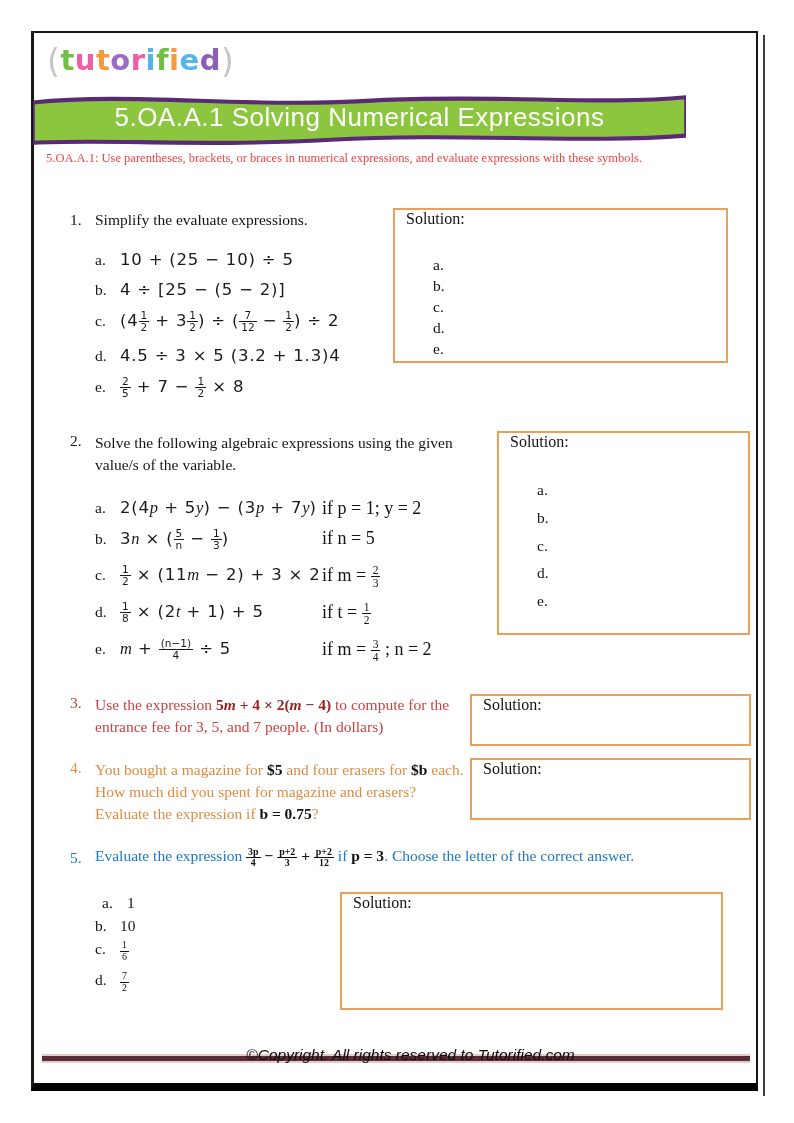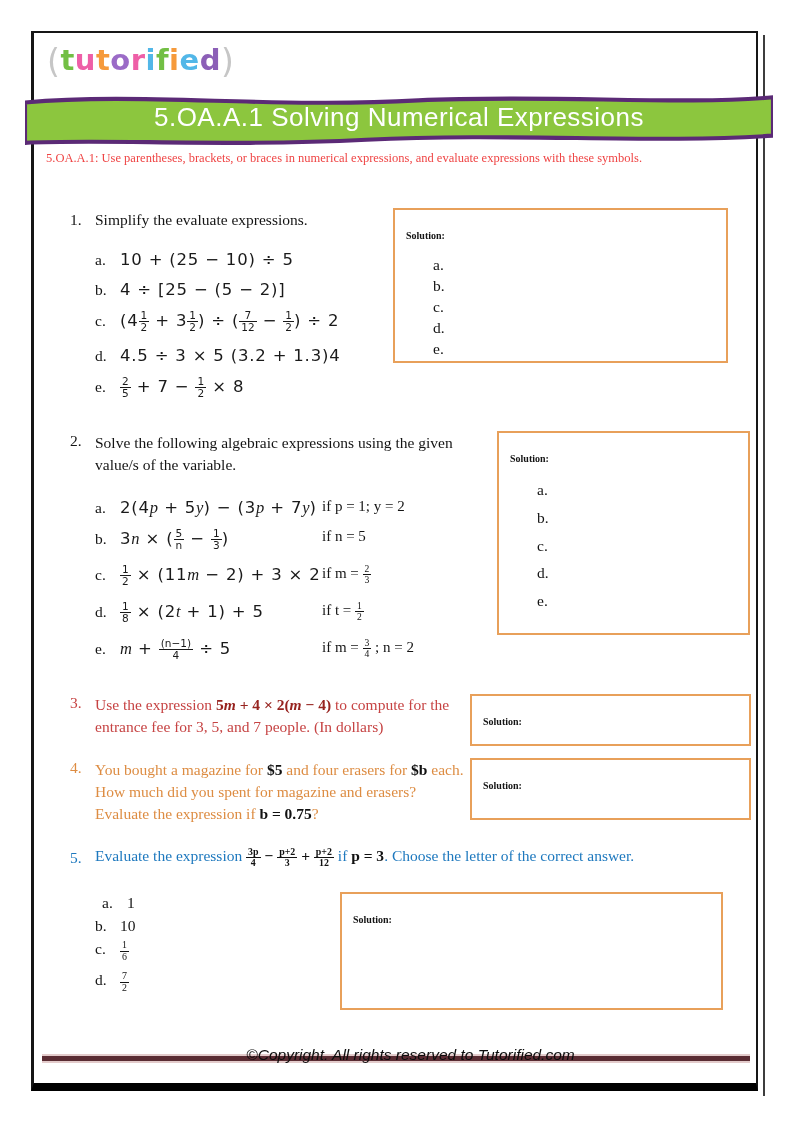--- a/index.html
+++ b/index.html
@@ -11,44 +11,44 @@
   .paper { position:absolute; left:31px; top:31px; width:727px; height:1060px;
            border:2px solid #161616; border-left-width:3px; border-bottom:8px solid #000; background:transparent; }
   .paper::after { content:""; position:absolute; top:2px; right:-9px; width:2px; height:101%; background:#3d3d3d; }
 
   
   .logo { position:absolute; left:47px; top:42px; font-family:"DejaVu Sans", sans-serif;
           font-weight:bold; font-size:29px; letter-spacing:0.5px; white-space:nowrap; }
   .logo .bracket { color:#c6c6c6; font-weight:normal; font-size:33px; vertical-align:-3px; }
 
   
-  .banner { position:absolute; left:25px; top:89px; width:748px; height:58px; }
+  .banner { position:absolute; left:33px; top:89px; width:653px; height:58px; }
   .banner svg { position:absolute; left:0; top:0; width:100%; height:100%; }
   .banner .title { position:absolute; left:0; right:0; top:13px; text-align:center; color:#ffffff;
                    font-family:"Liberation Sans", sans-serif; font-size:26px; letter-spacing:0.5px; }
 
   .standard { position:absolute; left:46px; top:151px; width:702px; font-size:12.5px; color:#ef4444; }
 
   .qnum { position:absolute; font-size:15.5px; }
   .qtext { position:absolute; font-size:15.5px; }
   .para { position:absolute; font-size:15.5px; line-height:1.42; }
 
   .row { position:absolute; font-size:15.5px; white-space:nowrap; }
   .row .lbl { display:inline-block; width:25px; }
   .math { font-family:"DejaVu Sans", sans-serif; font-size:16.5px; letter-spacing:0.8px; color:#1a1a1a; }
-  .cond { position:absolute; left:227px; top:0; font-family:"Liberation Serif", serif; font-size:15px; letter-spacing:0; }
+  .cond { position:absolute; left:227px; top:0; font-family:"Liberation Serif", serif; font-size:18px; letter-spacing:0; }
   .iv { font-family:"Liberation Serif", serif; font-style:italic; letter-spacing:0; }
 
   .frac { display:inline-block; vertical-align:-0.55em; text-align:center; font-size:0.64em;
           line-height:1.08; letter-spacing:0; }
   .frac .fn { display:block; border-bottom:1px solid currentColor; padding:0 2px; }
   .frac .fd { display:block; padding:0 2px; }
 
   .sbox { position:absolute; border:2px solid #e8a05a; background:#ffffff; }
-  .sbox .slabel { position:absolute; left:11px; top:20px; font-size:10px;font-weight:bold; }
+  .sbox .slabel { position:absolute; left:11px; top:0; font-size:16px; }
   .sbox .sitem { position:absolute; left:38px; font-size:15.5px; }
 
   .red  { color:#c64343; }
   .dred { color:#97231f; }
   .org  { color:#dd8c42; }
   .blu  { color:#1d78be; }
   .blk  { color:#111111; }
   .bold { font-weight:bold; }
 
   .rule { position:absolute; left:42px; top:1056px; width:708px; height:5px; background:#5a2c33;

